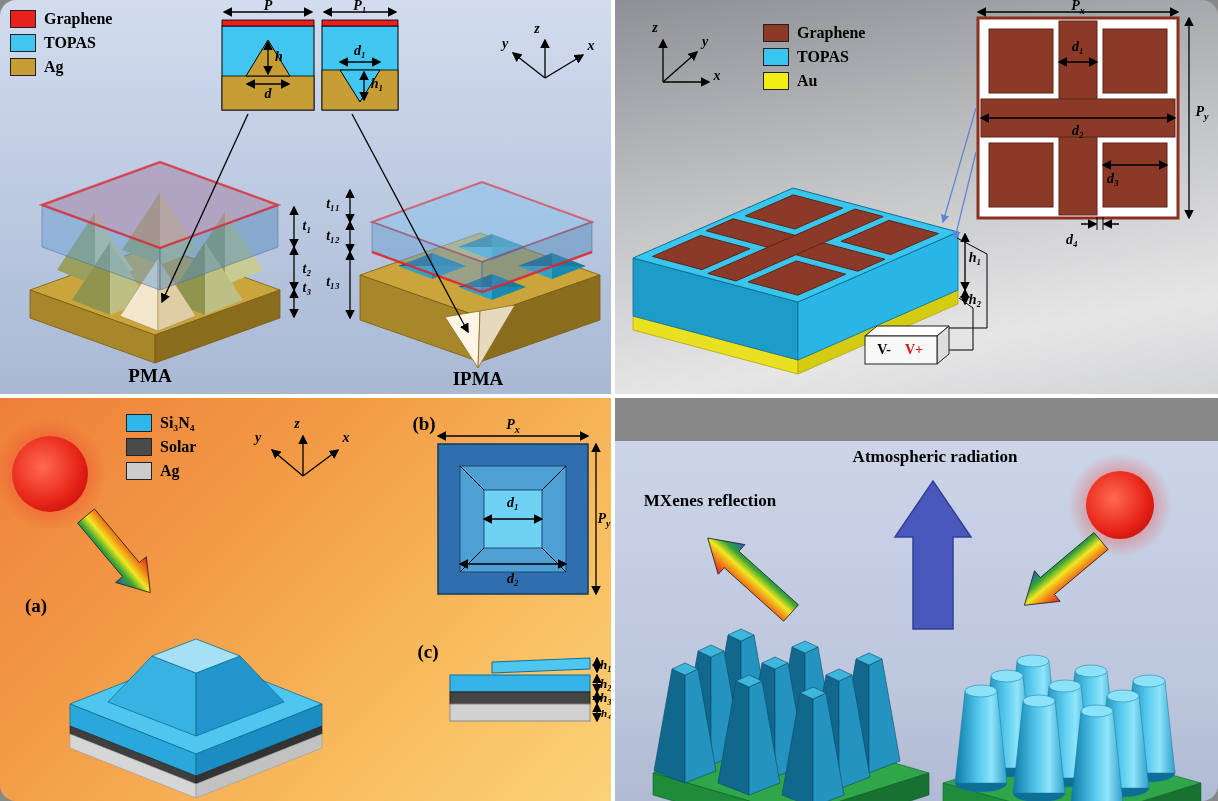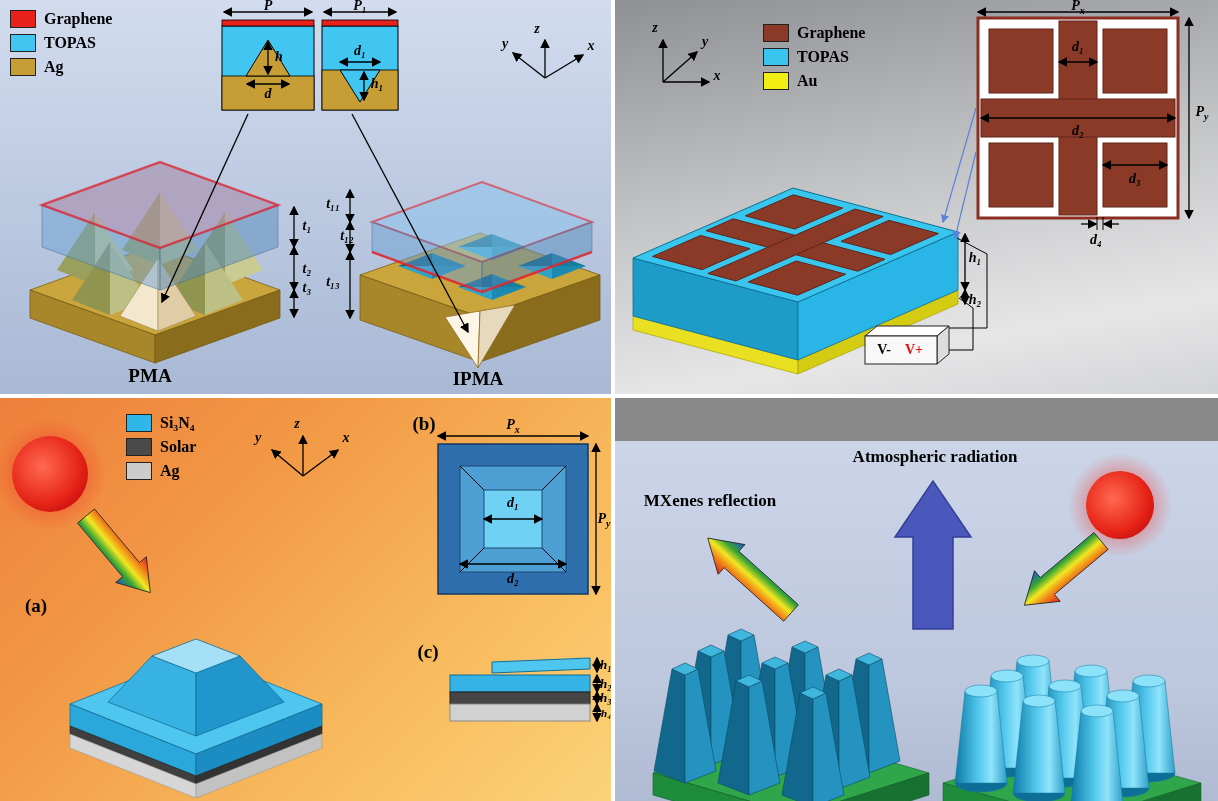--- a/index.html
+++ b/index.html
@@ -1,16 +1,16 @@
 <!DOCTYPE html>
 <html><head>
 <meta charset="utf-8">
 <style>
   html,body{margin:0;padding:0;background:#888;}
-  #fig{position:relative;width:1218px;height:801px;overflow:hidden;font-family:"Liberation Serif","DejaVu Serif",serif;}
+  #fig{position:relative;width:1218px;height:801px;overflow:hidden;font-family:"Liberation Serif","DejaVu Serif",serif;border-radius:16px;}
   .q{position:absolute;overflow:hidden;}
   #q-tl{left:0;top:0;width:613px;height:396px;background:linear-gradient(180deg,#d2dcee 0%,#bac8e0 55%,#a9b9d4 100%);}
   #q-tr{left:613px;top:0;width:605px;height:396px;background:linear-gradient(170deg,#8e9094 0%,#c3c4c6 45%,#e6e6e7 80%,#d2d3d5 100%);}
   #q-bl{left:0;top:396px;width:613px;height:405px;background:linear-gradient(135deg,#ee7f3a 0%,#f29a46 35%,#f8bc5e 70%,#fbd378 100%);}
   #q-br{left:613px;top:396px;width:605px;height:405px;background:linear-gradient(180deg,#ccd5e8 0%,#bdc7dd 60%,#aab6d0 100%);margin-top:45px;}
   .layer{position:absolute;left:0;top:0;}
   .vdiv{position:absolute;left:611px;top:0;width:4px;height:801px;background:#fff;z-index:40;}
   .hdiv{position:absolute;left:0;top:394px;width:1218px;height:4px;background:#fff;z-index:40;}
   .pos{position:absolute;transform:translate(-50%,-50%);white-space:nowrap;z-index:6;color:#000;}
   .m{font:italic bold 14px "Liberation Serif","DejaVu Serif",serif;}
@@ -156,21 +156,21 @@
   <span class="pos m" style="left:360px;top:6px">P₁</span>
   <span class="pos m" style="left:360px;top:51px">d₁</span>
   <span class="pos m" style="left:377px;top:84px">h₁</span>
   <span class="pos m" style="left:537px;top:29px">z</span>
   <span class="pos m" style="left:505px;top:44px">y</span>
   <span class="pos m" style="left:591px;top:46px">x</span>
   <span class="pos m" style="left:307px;top:226px">t₁</span>
   <span class="pos m" style="left:307px;top:269px">t₂</span>
   <span class="pos m" style="left:307px;top:288px">t₃</span>
   <span class="pos m" style="left:333px;top:204px">t₁₁</span>
-  <span class="pos m" style="left:347px;top:236px">t₁₂</span>
+  <span class="pos m" style="left:333px;top:236px">t₁₂</span>
   <span class="pos m" style="left:333px;top:282px">t₁₃</span>
   <span class="pos name" style="left:150px;top:376px">PMA</span>
   <span class="pos name" style="left:478px;top:379px">IPMA</span>
 </div>
 
 <div id="q-tr" class="q">
   <svg class="layer" width="605" height="396" viewBox="0 0 605 396">
     <defs>
       <marker id="mTR" viewBox="0 0 10 10" refX="8.5" refY="5" markerWidth="7.5" markerHeight="7.5" orient="auto-start-reverse">
             <path d="M0,0 L10,5 L0,10 z" fill="#000"></path>
@@ -250,22 +250,22 @@
         </div>
   </div>
 
   <span class="pos m" style="left:42px;top:28px">z</span>
   <span class="pos m" style="left:92px;top:42px">y</span>
   <span class="pos m" style="left:104px;top:76px">x</span>
   <span class="pos m" style="left:465px;top:6px"><span>P</span><sub>x</sub></span>
   <span class="pos m" style="left:589px;top:112px"><span>P</span><sub>y</sub></span>
   <span class="pos m" style="left:465px;top:47px">d₁</span>
   <span class="pos m" style="left:465px;top:131px">d₂</span>
-  <span class="pos m" style="left:522px;top:179px">d₃</span>
-  <span class="pos m" style="left:483px;top:240px">d₄</span>
+  <span class="pos m" style="left:500px;top:179px">d₃</span>
+  <span class="pos m" style="left:459px;top:240px">d₄</span>
   <span class="pos m" style="left:362px;top:258px">h₁</span>
   <span class="pos m" style="left:362px;top:300px">h₂</span>
   <span class="pos vlab" style="left:271px;top:350px">V-</span>
   <span class="pos vlab vplus" style="left:301px;top:350px">V+</span>
 </div>
 
 <div id="q-bl" class="q">
   <svg class="layer" width="613" height="405" viewBox="0 0 613 405">
     <defs>
       <marker id="mBL" viewBox="0 0 10 10" refX="8.5" refY="5" markerWidth="7.5" markerHeight="7.5" orient="auto-start-reverse">

